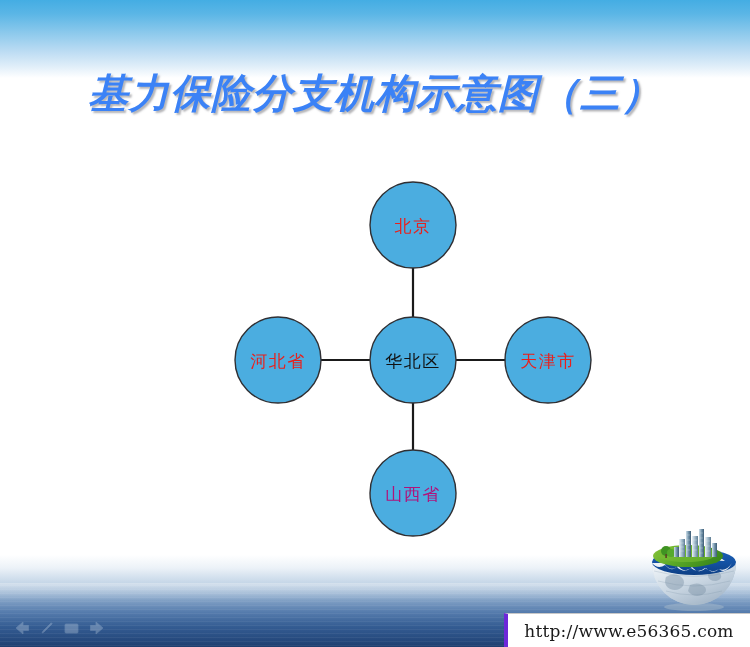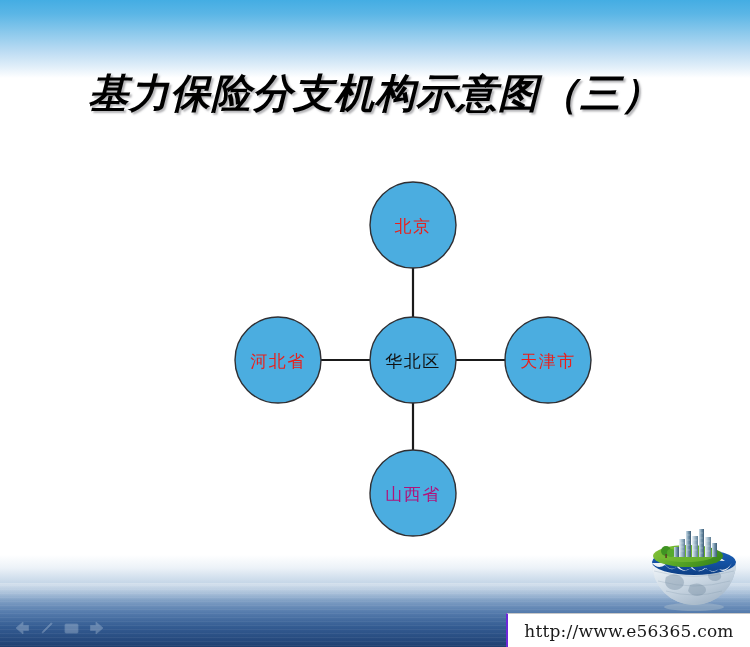--- a/index.html
+++ b/index.html
@@ -97,21 +97,21 @@
     position: absolute;
     left: 0;
     top: 66px;
     width: 750px;
     text-align: center;
     font-family: "DejaVu Serif", "Liberation Serif", serif;
     font-size: 40px;
     font-weight: bold;
     font-style: italic;
     letter-spacing: 1px;
-    color: #000000;
+    color: #3b82f6;
     text-shadow: 2px 2px 2px rgba(120,120,125,0.55);
     white-space: nowrap;
   }
 
   
   .diagram {
     position: absolute;
     left: 0;
     top: 150px;
     width: 750px;
@@ -154,21 +154,21 @@
 
   
   .url-box {
     position: absolute;
     right: 0;
     bottom: 0;
     width: 242px;
     height: 33px;
     background: #ffffff;
     border-top: 1px solid #c8c8c8;
-    border-left: 2px solid #6d28d9;
+    border-left: 4px solid #6d28d9;
     display: flex;
     align-items: center;
     justify-content: center;
   }
   .url-text {
     font-family: "DejaVu Serif", "Liberation Serif", serif;
     font-size: 17px;
     color: #1a1a1a;
     letter-spacing: 0.2px;
   }

